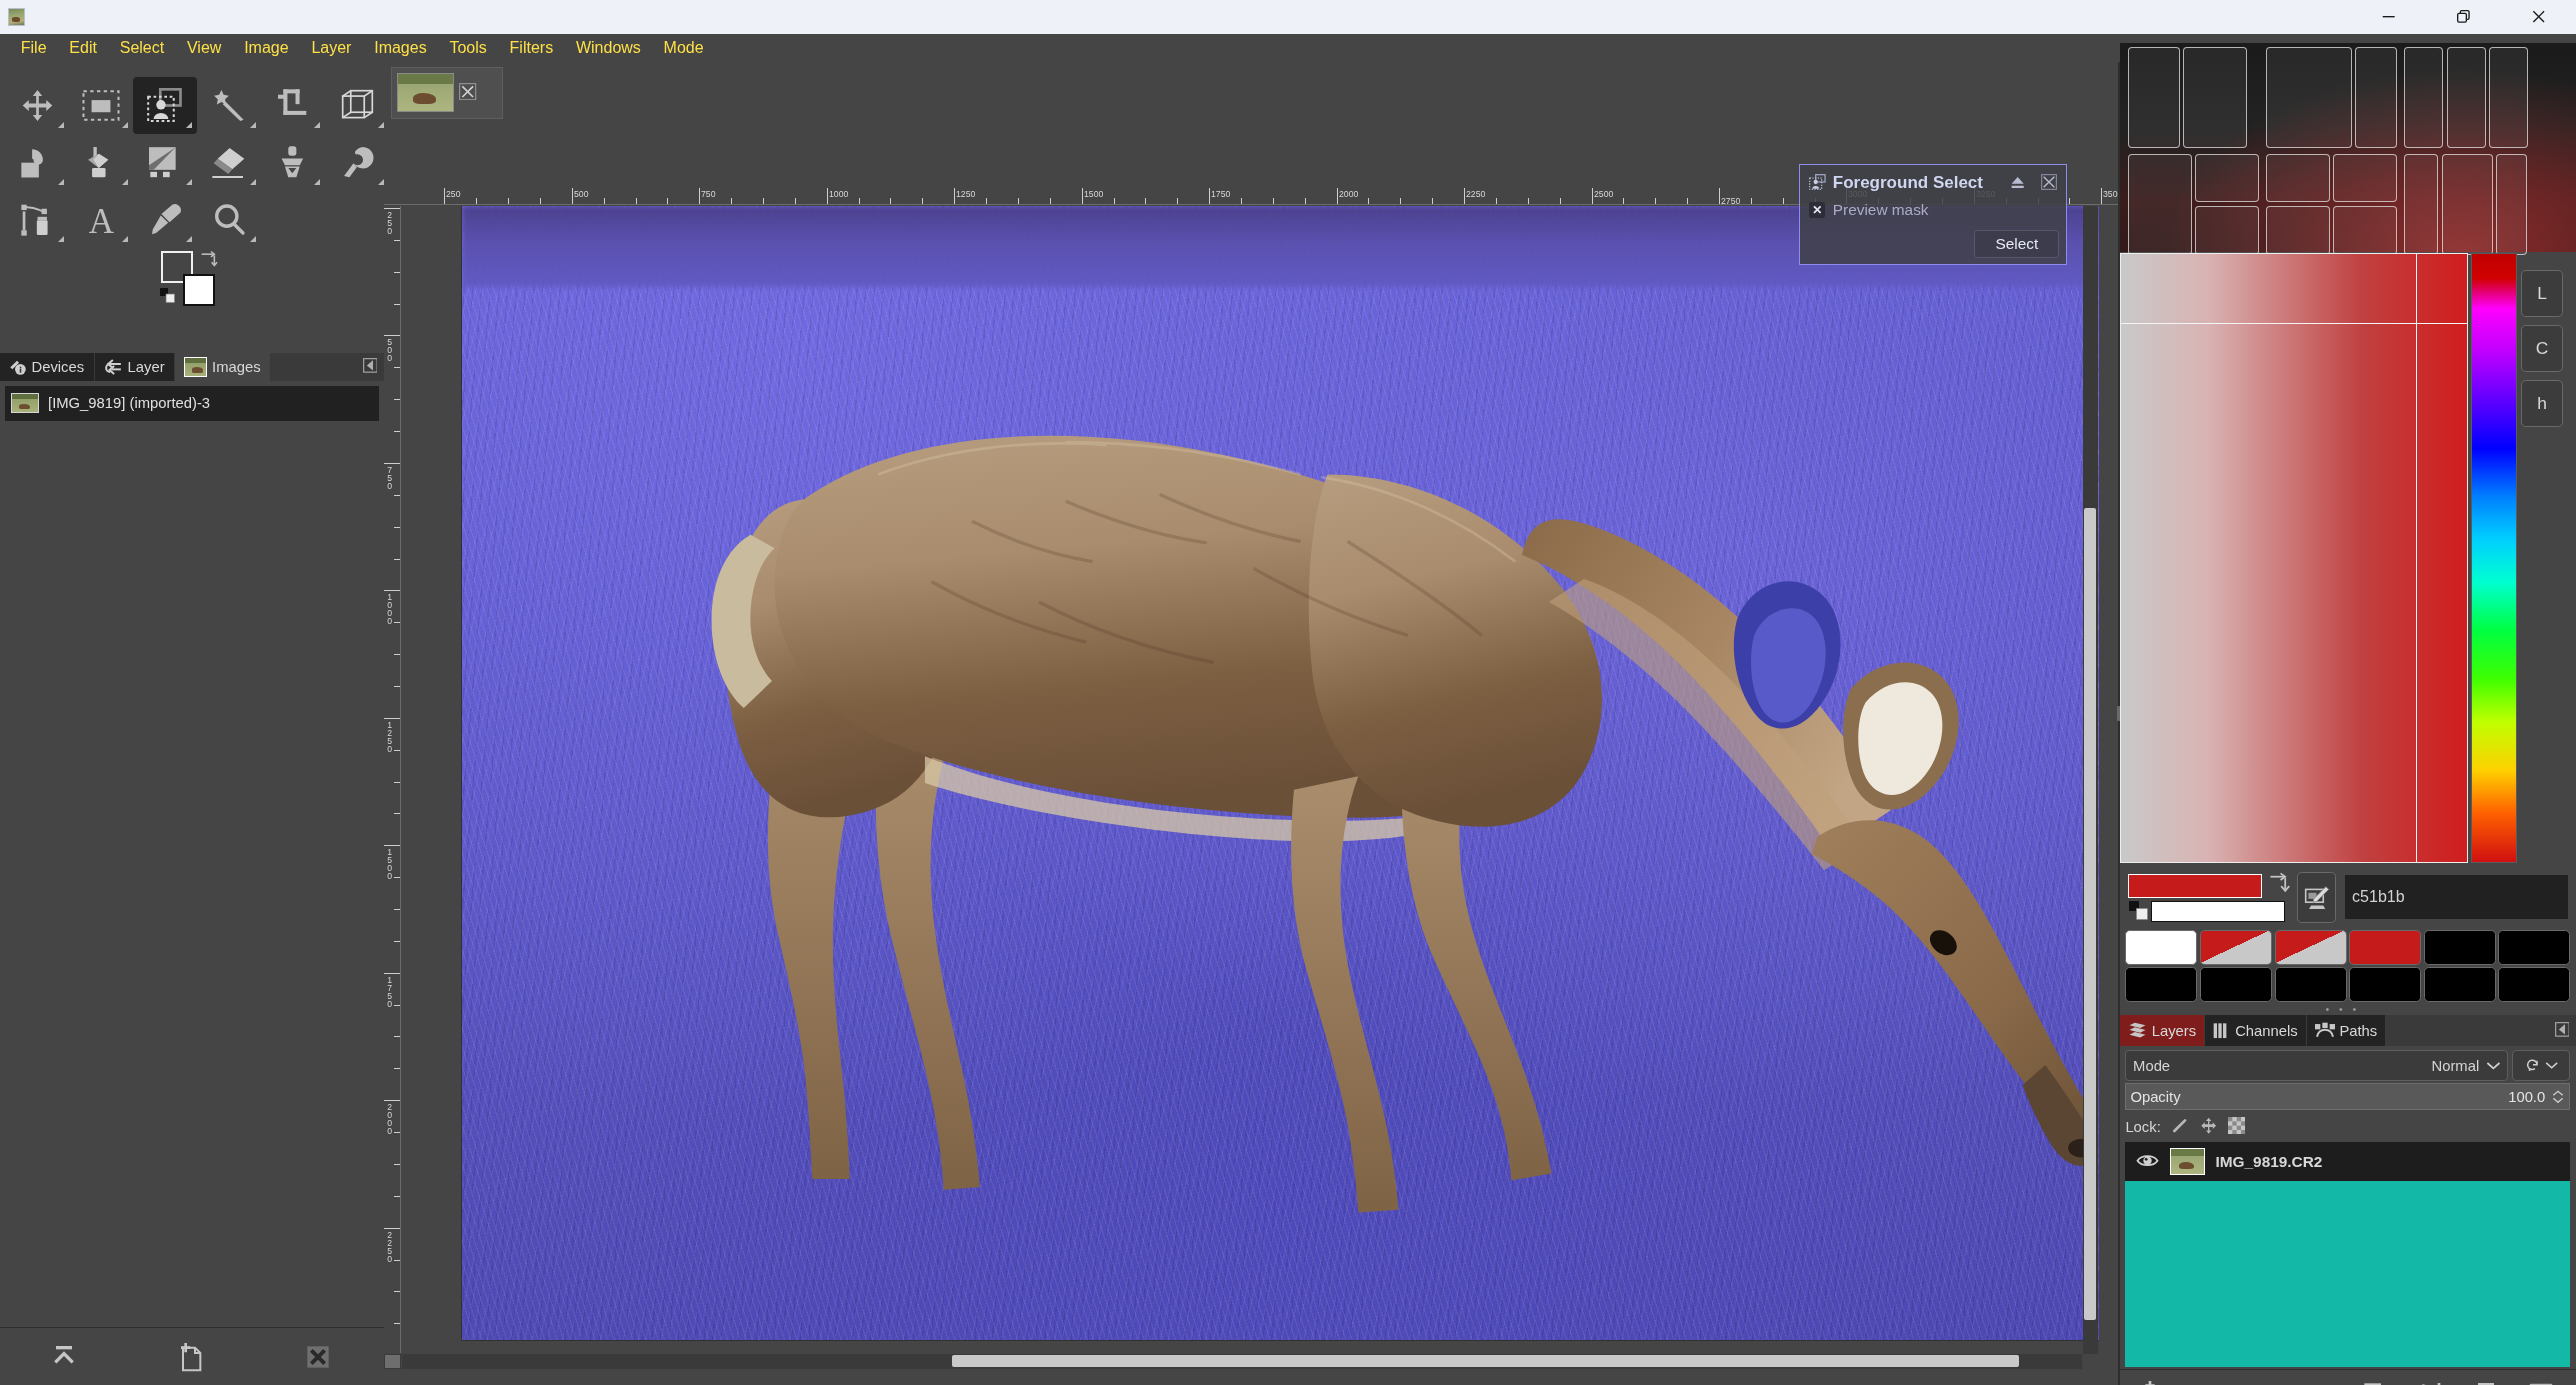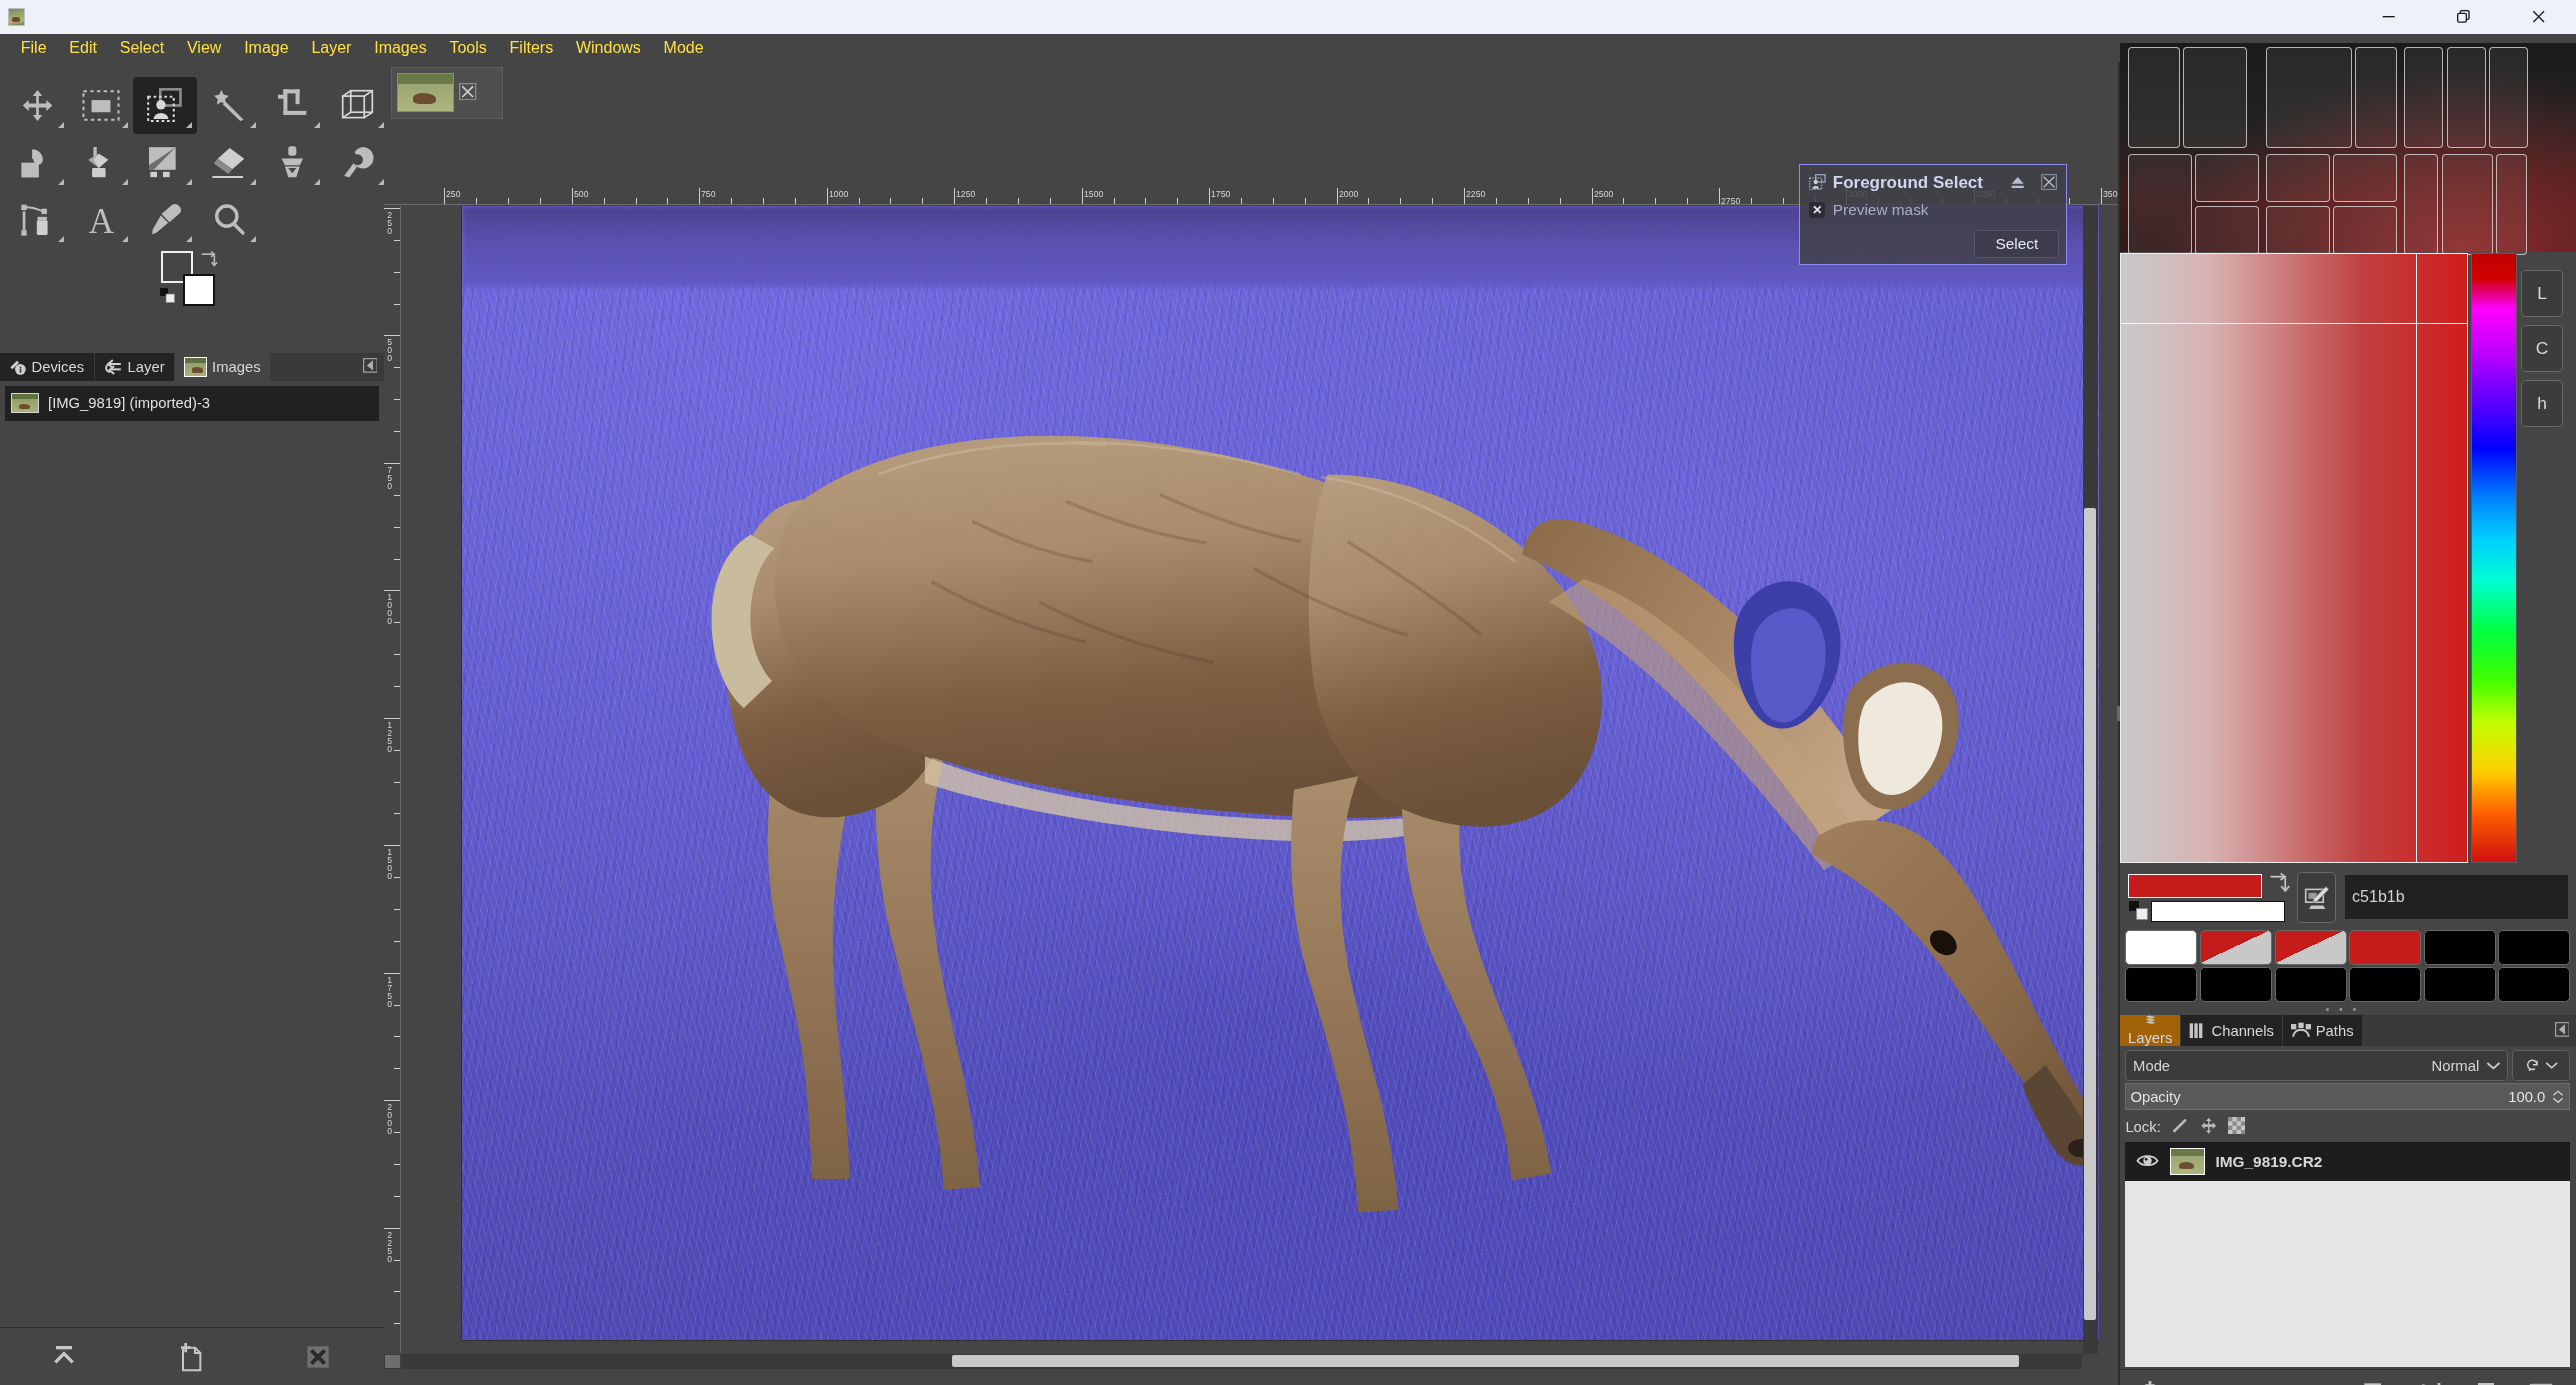--- a/index.html
+++ b/index.html
@@ -274,21 +274,21 @@
 
   
   #layers-tabs {
     position:absolute; left:0; top:981px; width:456px; height:31px;
     background:#3a3a3a; display:flex; align-items:flex-end;
   }
   .ltab {
     height:31px; display:flex; align-items:center; gap:4.7px; padding:0 8px;
     background:#232323; color:#d8d8d8; font-size:14.8px; border-right:0.7px solid #3a3a3a;
   }
-  .ltab.active { background:#a16207;flex-direction:column; }
+  .ltab.active { background:#7f1d1d; }
   #layers-menu-btn{ position:absolute; right:6.7px; bottom:7.4px; }
 
   #mode-row {
     position:absolute; left:5.4px; top:1016px; width:445px; height:31px; display:flex; gap:4px;
   }
   #mode-combo {
     flex:1; background:#3b3b3b; border:0.7px solid #5e5e5e; border-radius:4px;
     display:flex; align-items:center; padding:0 6.7px; color:#d5d5d5; font-size:14.8px;
   }
   #mode-label{ flex:1; }
@@ -303,21 +303,21 @@
     padding:0 4px; color:#e4e4e4; font-size:14.8px;
   }
   #opacity-label{ flex:1; }
   #opacity-spin { width:14.8px; display:flex; flex-direction:column; align-items:center; margin-left:5.4px; }
   #lock-row {
     position:absolute; left:5.4px; top:1081px; width:445px; height:24px;
     display:flex; align-items:center; gap:10.7px; color:#d7d7d7; font-size:14.8px;
   }
   #layer-list {
     position:absolute; left:5.4px; top:1108px; width:445px; height:225px;
-    background:#e5e5e5;
+    background:#14b8a6;
   }
   #layer-row {
     height:39px; background:#1d1d1d; display:flex; align-items:center; gap:10.7px; padding:0 10.7px;
   }
   #layer-thumb {
     width:35px; height:27px; flex:none; border:1.3px solid #fff;
     background:linear-gradient(to bottom,#6a7a46 0%,#6a7a46 27%,#9aa673 27%,#aeb67f 100%);
     position:relative; overflow:hidden;
   }
   #layer-thumb:after{

